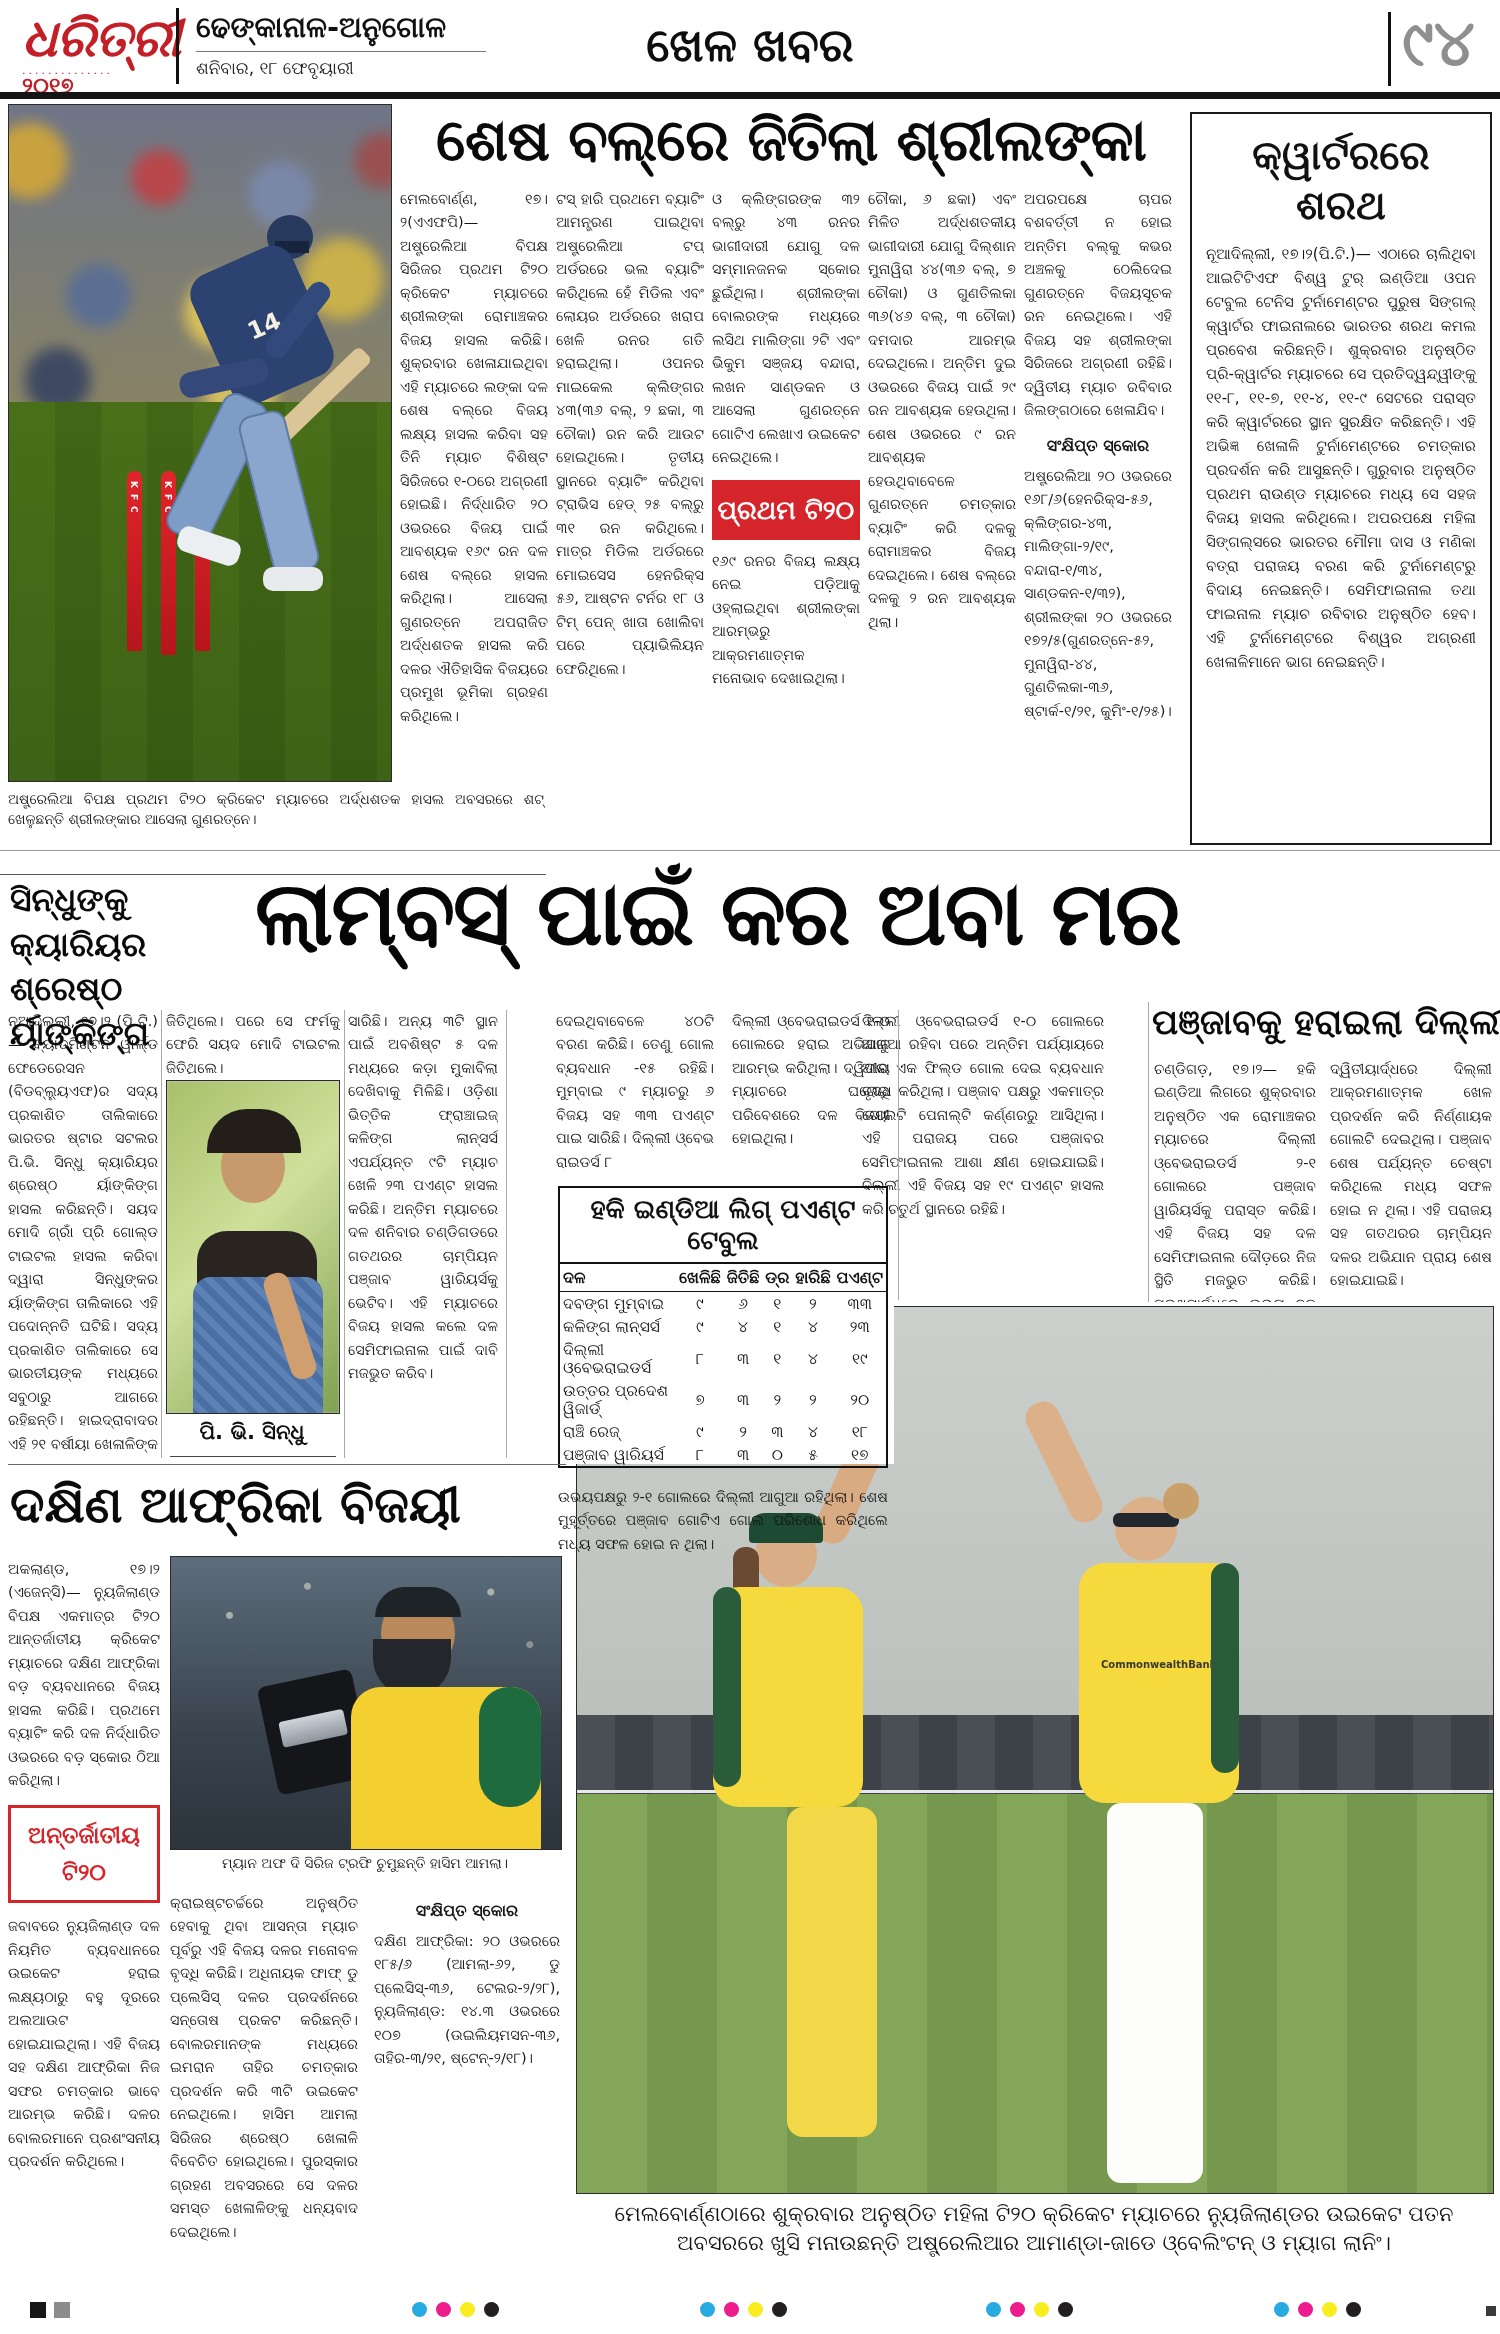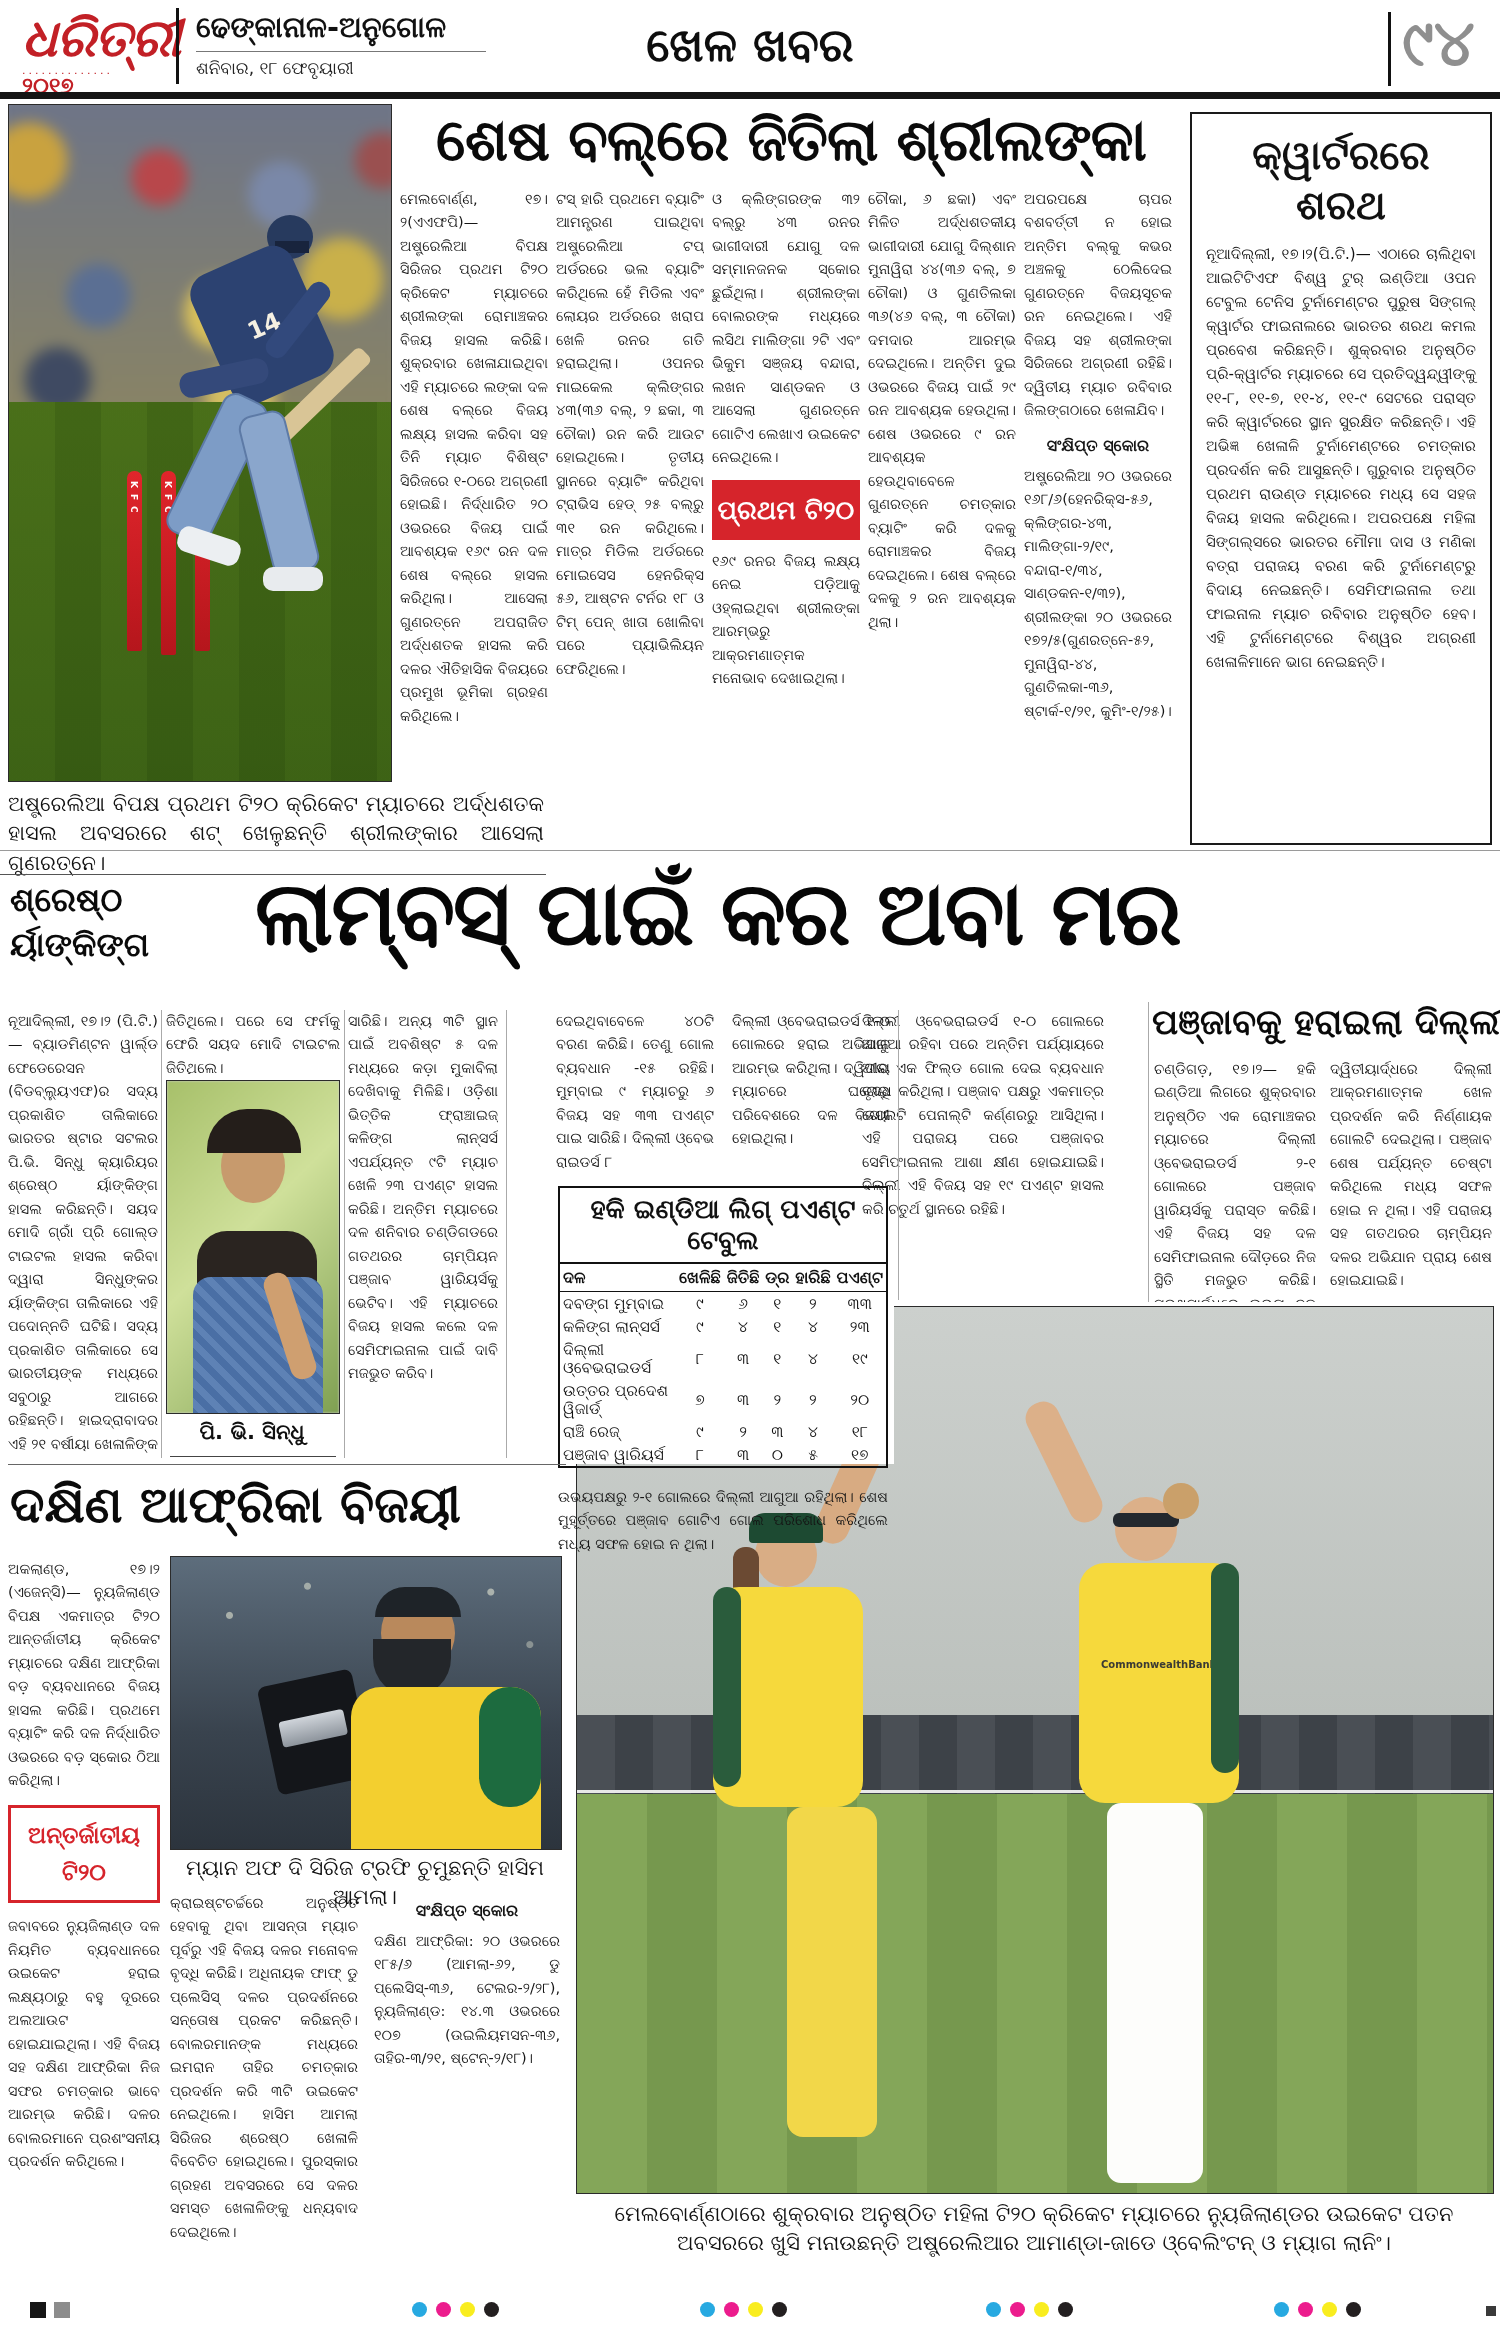--- a/index.html
+++ b/index.html
@@ -4,21 +4,21 @@
 <style>
   html,body{margin:0;padding:0}
   body{width:1500px;height:2334px;position:relative;background:#fff;
        font-family:"DejaVu Sans",sans-serif;color:#111;overflow:hidden}
   .abs{position:absolute}
   .jcol{position:absolute;text-align:justify;font-size:14.5px;line-height:1.62;overflow:hidden;color:#151515}
   .jcol p{margin:0 0 10px 0}
   .rule-h{position:absolute;background:#9a9a9a;height:1px}
   .rule-v{position:absolute;background:#aaa;width:1px}
   .photo{position:absolute;border:1px solid #2b2b2b;overflow:hidden;background:#ccc}
-  .caption{position:absolute;font-size:21px;line-height:1.4;text-align:center;color:#101010}
+  .caption{position:absolute;font-size:14px;line-height:1.4;text-align:center;color:#101010}
   .score-head{font-weight:bold;text-align:center;font-size:16px;margin:6px 0}
   
   .logo{font-size:52px;font-weight:bold;color:#c22026;font-style:italic;letter-spacing:-1px}
   .logo-dots{letter-spacing:3px;color:#c22026;font-size:11px;line-height:4px}
   .logo-year{color:#c22026;font-size:22px;font-weight:bold}
   .edition{font-size:29px;font-weight:bold;color:#111}
   .dateline{font-size:17px;color:#222}
   .section-title{font-size:46px;font-weight:bold;color:#0d0d0d}
   .page-num{font-size:64px;font-weight:bold;color:#8f8f8f}
   .thickbar{position:absolute;left:0;width:1500px;background:#151515}
@@ -147,20 +147,21 @@
   <div class="sidebar-title">
     <div>କ୍ୱାର୍ଟରରେ</div>
     <div>ଶରଥ</div>
   </div>
   <div class="sidebar-body">ନୂଆଦିଲ୍ଲୀ, ୧୭।୨(ପି.ଟି.)— ଏଠାରେ ଚାଲିଥିବା ଆଇଟିଟିଏଫ ବିଶ୍ୱ ଟୁର୍ ଇଣ୍ଡିଆ ଓପନ ଟେବୁଲ ଟେନିସ ଟୁର୍ନାମେଣ୍ଟର ପୁରୁଷ ସିଙ୍ଗଲ୍ କ୍ୱାର୍ଟର ଫାଇନାଲରେ ଭାରତର ଶରଥ କମଲ ପ୍ରବେଶ କରିଛନ୍ତି। ଶୁକ୍ରବାର ଅନୁଷ୍ଠିତ ପ୍ରି-କ୍ୱାର୍ଟର ମ୍ୟାଚରେ ସେ ପ୍ରତିଦ୍ୱନ୍ଦ୍ୱୀଙ୍କୁ ୧୧-୮, ୧୧-୭, ୧୧-୪, ୧୧-୯ ସେଟରେ ପରାସ୍ତ କରି କ୍ୱାର୍ଟରରେ ସ୍ଥାନ ସୁରକ୍ଷିତ କରିଛନ୍ତି। ଏହି ଅଭିଜ୍ଞ ଖେଳାଳି ଟୁର୍ନାମେଣ୍ଟରେ ଚମତ୍କାର ପ୍ରଦର୍ଶନ କରି ଆସୁଛନ୍ତି। ଗୁରୁବାର ଅନୁଷ୍ଠିତ ପ୍ରଥମ ରାଉଣ୍ଡ ମ୍ୟାଚରେ ମଧ୍ୟ ସେ ସହଜ ବିଜୟ ହାସଲ କରିଥିଲେ। ଅପରପକ୍ଷେ ମହିଳା ସିଙ୍ଗଲ୍‌ସରେ ଭାରତର ମୌମା ଦାସ ଓ ମଣିକା ବତ୍ରା ପରାଜୟ ବରଣ କରି ଟୁର୍ନାମେଣ୍ଟରୁ ବିଦାୟ ନେଇଛନ୍ତି। ସେମିଫାଇନାଲ ତଥା ଫାଇନାଲ ମ୍ୟାଚ ରବିବାର ଅନୁଷ୍ଠିତ ହେବ। ଏହି ଟୁର୍ନାମେଣ୍ଟରେ ବିଶ୍ୱର ଅଗ୍ରଣୀ ଖେଳାଳିମାନେ ଭାଗ ନେଇଛନ୍ତି।</div>
 </div>
 
 <div class="rule-h" style="left:0;top:850px;width:1500px"></div>
 
 <div class="sub-head" style="left:10px;top:878px;width:245px">
+  <div>ସିନ୍ଧୁଙ୍କୁ କ୍ୟାରିୟର</div>
   <div>ଶ୍ରେଷ୍ଠ ର୍ୟାଙ୍କିଙ୍ଗ</div>
 </div>
 <div class="big-head" style="left:255px;top:862px;width:895px">ଲାମ୍ବସ୍ ପାଇଁ କର ଅବା ମର</div>
 <div class="mid-head" style="left:1152px;top:1002px;width:340px">ପଞ୍ଜାବକୁ ହରାଇଲା ଦିଲ୍ଲୀ</div>
 
 <div class="photo" style="left:576px;top:1306px;width:916px;height:886px">
   <div class="sky" style="height:46%"></div>
   <div class="stands" style="top:46%;height:9%"></div>
   <div class="abs" style="left:0;right:0;top:54.5%;height:3px;background:#e8e8e8"></div>
   <div class="pitchband" style="top:55%;height:45%"></div>

